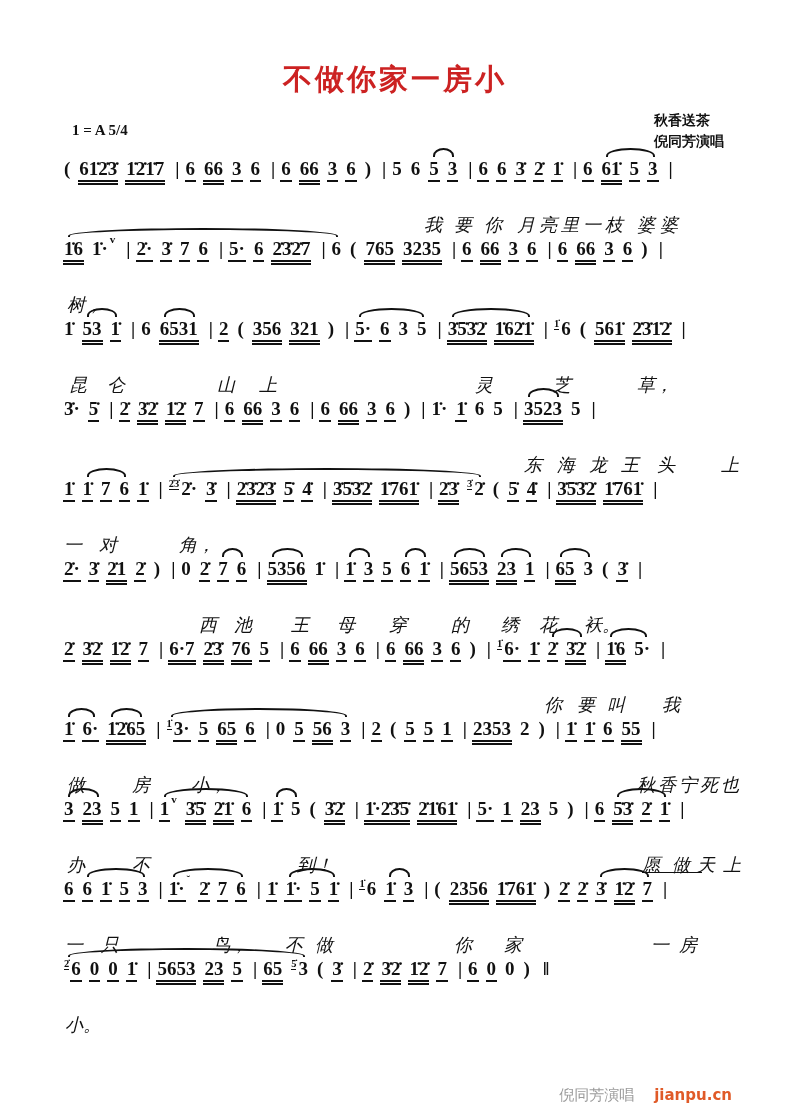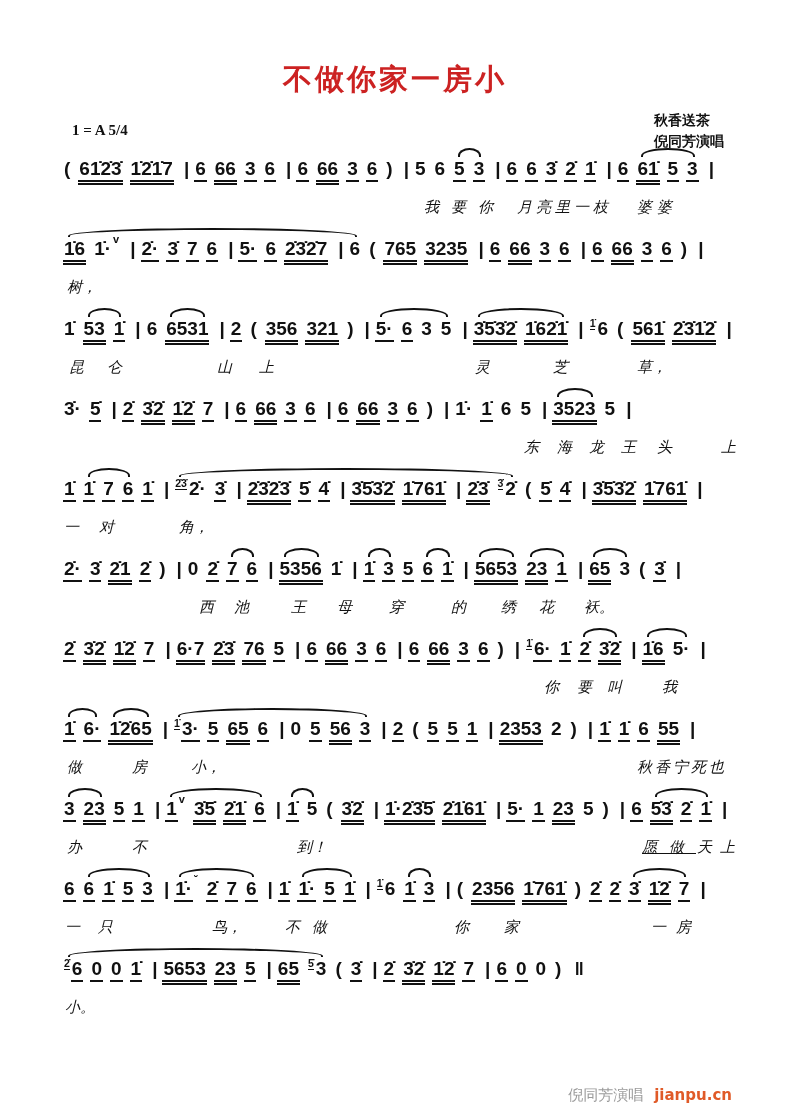--- a/index.html
+++ b/index.html
@@ -9,43 +9,43 @@
          font-size:29px;font-weight:bold;letter-spacing:3px;}
   .subtitle{position:absolute;top:102px;left:0;width:100%;text-align:center;
             font-size:15px;font-weight:bold;}
   .credits{position:absolute;top:110px;right:66px;font-size:14px;font-weight:bold;
            line-height:21px;text-align:left;}
   .keysig{position:absolute;top:122px;left:72px;font-size:15px;font-weight:bold;
           font-family:"Liberation Serif","DejaVu Serif",serif;}
   .score{position:absolute;top:146px;left:64px;width:700px;}
   .line{height:80px;position:relative;}
   .music{white-space:nowrap;height:52px;
-         font-family:Liberation Sans, sans-serif;
+         font-family:Liberation Serif, serif;
          font-weight:bold;font-size:19px;}
   .seg{display:inline-block;position:relative;padding-top:12px;vertical-align:bottom;}
   .seg.arc::before{content:"";position:absolute;top:2px;left:4px;right:12px;height:9px;
        box-sizing:border-box;border-top:2px solid #111;border-left:2px solid #111;
        border-right:2px solid #111;border-radius:100% 100% 0 0/170% 170% 0 0;}
   .tok{display:inline-block;margin-right:9px;}
   .bar{display:inline-block;margin:0 6px 0 2px;font-weight:bold;}
   .endbar{display:inline-block;margin-left:4px;font-weight:bold;letter-spacing:-2px;}
   .grp{display:inline-block;position:relative;line-height:1.15;}
   .u1::after,.u2::after{content:"";position:absolute;left:-1px;right:-1px;bottom:-2px;
        height:1.6px;background:#111;}
   .u2::before{content:"";position:absolute;left:-1px;right:-1px;bottom:-5px;
        height:1.6px;background:#111;}
   .grace{font-size:10.5px;position:relative;top:-8px;margin-right:2px;
          border-bottom:1.2px solid #111;}
   .breath{font-size:11px;position:relative;top:-12px;margin-left:2px;}
-  .lyrics{position:relative;height:20px;margin-top:0;
+  .lyrics{position:relative;height:20px;margin-top:15px;
           font-family:"Liberation Serif","DejaVu Serif",serif;
-          font-style:italic;font-size:15px;}
+          font-style:italic;font-size:18px;}
   .word{position:absolute;top:0;white-space:nowrap;}
   .watermark{position:absolute;right:58px;bottom:14px;font-size:15px;}
-  .wm-url{font-weight:bold;margin-left:11px;}
+  .wm-url{font-weight:bold;margin-left:20px;}
 </style>
 </head>
 <body>
 
 <div class="page">
   <div class="title" style="color: rgb(204, 34, 34);">不做你家一房小</div>
   <div class="credits">
     <div>秋香送茶</div>
     <div>倪同芳演唱</div>
   </div>

